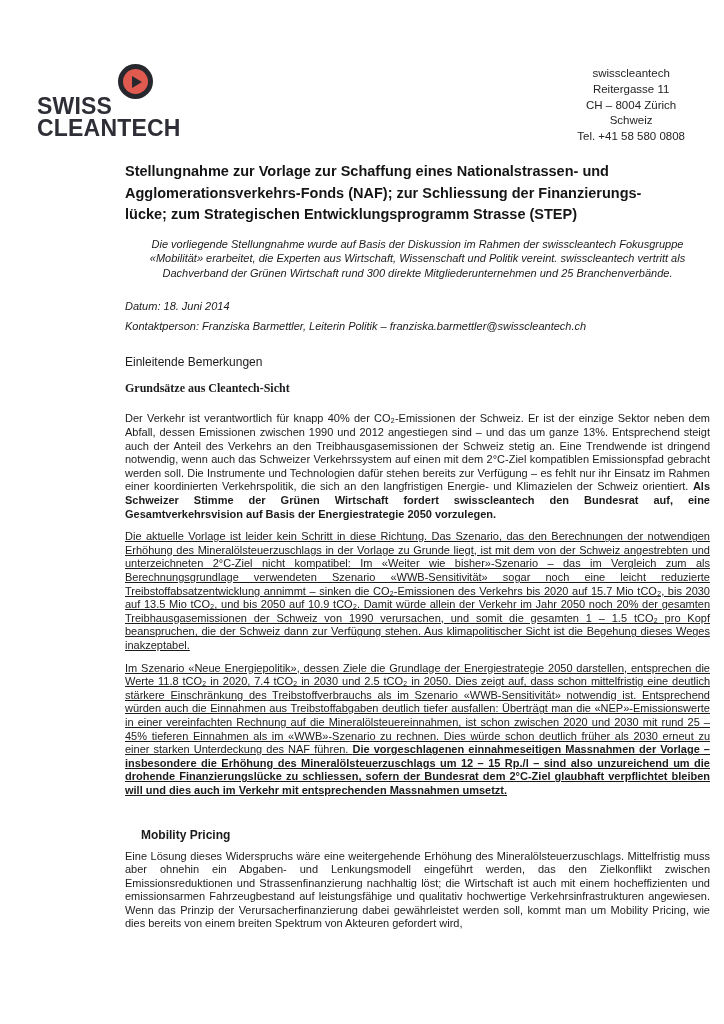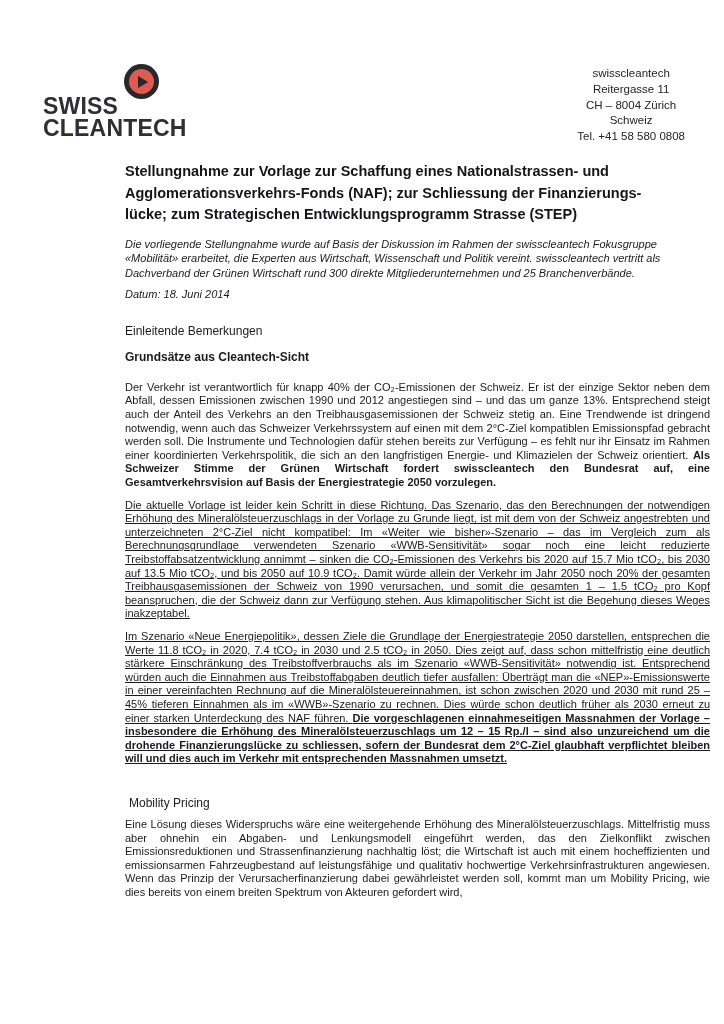--- a/index.html
+++ b/index.html
@@ -8,21 +8,21 @@
     width: 724px;
     height: 1024px;
     background: #ffffff;
     font-family: "Liberation Sans", "DejaVu Sans", sans-serif;
     color: #1b1b1d;
     overflow: hidden;
     margin: 0 auto;
   }
 
   
-  .logo { position: absolute; left: 43px; top: 62px; width: 180px; height: 82px; }
+  .logo { position: absolute; left: 37px; top: 62px; width: 180px; height: 82px; }
   .logo-icon {
     position: absolute; left: 81px; top: 2px;
     width: 35px; height: 35px; border-radius: 50%;
     background: #27272e; display: flex; align-items: center; justify-content: center;
   }
   .logo-icon-dot {
     width: 25px; height: 25px; border-radius: 50%;
     background: #e05a50; display: flex; align-items: center; justify-content: center;
   }
   .logo-icon-tri {
@@ -47,26 +47,26 @@
   
   .content { position: absolute; left: 125px; top: 161px; width: 585px; }
 
   .doc-title { font-weight: 700; font-size: 14.5px; line-height: 21.5px; color: #151517; }
   .doc-title .t-line { white-space: nowrap; }
 
   .intro { margin-top: 11px; }
   .intro-p, .meta-line {
     font-style: italic; font-size: 11px; line-height: 14.6px; margin: 0;
   }
-  .intro-p { margin-bottom: 7px; }
+  .intro-p { margin-bottom: 19px; text-align: center; }
   .meta-line { margin-bottom: 5px; }
 
   .h1 { margin: 20px 0 0 0; font-weight: 400; font-size: 12px; line-height: 18px; }
-  .h2 { margin: 10px 0 16px 0; font-weight: 700; font-size: 12px; line-height: 15px; }
-  .h3 { margin: 30px 0 0 4px; font-weight: 400; font-size: 12px; line-height: 15px; }
+  .h2 { margin: 10px 0 16px 0; font-weight: 700; font-size: 12px; line-height: 15px; font-family: Liberation Serif, serif; }
+  .h3 { margin: 30px 0 0 16px; font-weight: 700; font-size: 12px; line-height: 15px; }
 
   .body-p {
     margin: 7px 0 0 0;
     font-size: 11px; line-height: 13.6px;
     text-align: justify;
   }
   .body-p + .body-p { margin-top: 9px; text-decoration: underline; }
   .run-bold { font-weight: 700; }
 </style>
 </head>
@@ -98,20 +98,21 @@
 
     <div class="doc-title">
       <div class="t-line">Stellungnahme zur Vorlage zur Schaffung eines Nationalstrassen- und</div>
       <div class="t-line">Agglomerationsverkehrs-Fonds (NAF); zur Schliessung der Finanzierungs-</div>
       <div class="t-line">lücke; zum Strategischen Entwicklungsprogramm Strasse (STEP)</div>
     </div>
 
     <div class="intro">
       <p class="intro-p">Die vorliegende Stellungnahme wurde auf Basis der Diskussion im Rahmen der swisscleantech Fokusgruppe «Mobilität» erarbeitet, die Experten aus Wirtschaft, Wissenschaft und Politik vereint. swisscleantech vertritt als Dachverband der Grünen Wirtschaft rund 300 direkte Mitgliederunternehmen und 25 Branchenverbände.</p>
       <p class="meta-line">Datum: 18. Juni 2014</p>
+      <p class="meta-line">Kontaktperson: Franziska Barmettler, Leiterin Politik – franziska.barmettler@swisscleantech.ch</p>
     </div>
 
     <div class="h1">Einleitende Bemerkungen</div>
     <div class="h2">Grundsätze aus Cleantech-Sicht</div>
 
     <p class="body-p"><span class="run-normal">Der Verkehr ist verantwortlich für knapp 40% der CO₂-Emissionen der Schweiz. Er ist der einzige Sektor neben dem Abfall, dessen Emissionen zwischen 1990 und 2012 angestiegen sind – und das um ganze 13%. Entsprechend steigt auch der Anteil des Verkehrs an den Treibhausgasemissionen der Schweiz stetig an. Eine Trendwende ist dringend notwendig, wenn auch das Schweizer Verkehrssystem auf einen mit dem 2°C-Ziel kompatiblen Emissionspfad gebracht werden soll. Die Instrumente und Technologien dafür stehen bereits zur Verfügung – es fehlt nur ihr Einsatz im Rahmen einer koordinierten Verkehrspolitik, die sich an den langfristigen Energie- und Klimazielen der Schweiz orientiert. </span><span class="run-bold">Als Schweizer Stimme der Grünen Wirtschaft fordert swisscleantech den Bundesrat auf, eine Gesamtverkehrsvision auf Basis der Energiestrategie 2050 vorzulegen.</span></p>
 
     <p class="body-p"><span class="run-normal">Die aktuelle Vorlage ist leider kein Schritt in diese Richtung. Das Szenario, das den Berechnungen der notwendigen Erhöhung des Mineralölsteuerzuschlags in der Vorlage zu Grunde liegt, ist mit dem von der Schweiz angestrebten und unterzeichneten 2°C-Ziel nicht kompatibel: Im «Weiter wie bisher»-Szenario – das im Vergleich zum als Berechnungsgrundlage verwendeten Szenario «WWB-Sensitivität» sogar noch eine leicht reduzierte Treibstoffabsatzentwicklung annimmt – sinken die CO₂-Emissionen des Verkehrs bis 2020 auf 15.7 Mio tCO₂, bis 2030 auf 13.5 Mio tCO₂, und bis 2050 auf 10.9 tCO₂. Damit würde allein der Verkehr im Jahr 2050 noch 20% der gesamten Treibhausgasemissionen der Schweiz von 1990 verursachen, und somit die gesamten 1 – 1.5 tCO₂ pro Kopf beanspruchen, die der Schweiz dann zur Verfügung stehen. Aus klimapolitischer Sicht ist die Begehung dieses Weges inakzeptabel.</span></p>
 
     <p class="body-p"><span class="run-normal">Im Szenario «Neue Energiepolitik», dessen Ziele die Grundlage der Energiestrategie 2050 darstellen, entsprechen die Werte 11.8 tCO₂ in 2020, 7.4 tCO₂ in 2030 und 2.5 tCO₂ in 2050. Dies zeigt auf, dass schon mittelfristig eine deutlich stärkere Einschränkung des Treibstoffverbrauchs als im Szenario «WWB-Sensitivität» notwendig ist. Entsprechend würden auch die Einnahmen aus Treibstoffabgaben deutlich tiefer ausfallen: Überträgt man die «NEP»-Emissionswerte in einer vereinfachten Rechnung auf die Mineralölsteuereinnahmen, ist schon zwischen 2020 und 2030 mit rund 25 – 45% tieferen Einnahmen als im «WWB»-Szenario zu rechnen. Dies würde schon deutlich früher als 2030 erneut zu einer starken Unterdeckung des NAF führen. </span><span class="run-bold">Die vorgeschlagenen einnahmeseitigen Massnahmen der Vorlage – insbesondere die Erhöhung des Mineralölsteuerzuschlags um 12 – 15 Rp./l – sind also unzureichend um die drohende Finanzierungslücke zu schliessen, sofern der Bundesrat dem 2°C-Ziel glaubhaft verpflichtet bleiben will und dies auch im Verkehr mit entsprechenden Massnahmen umsetzt.</span></p>

